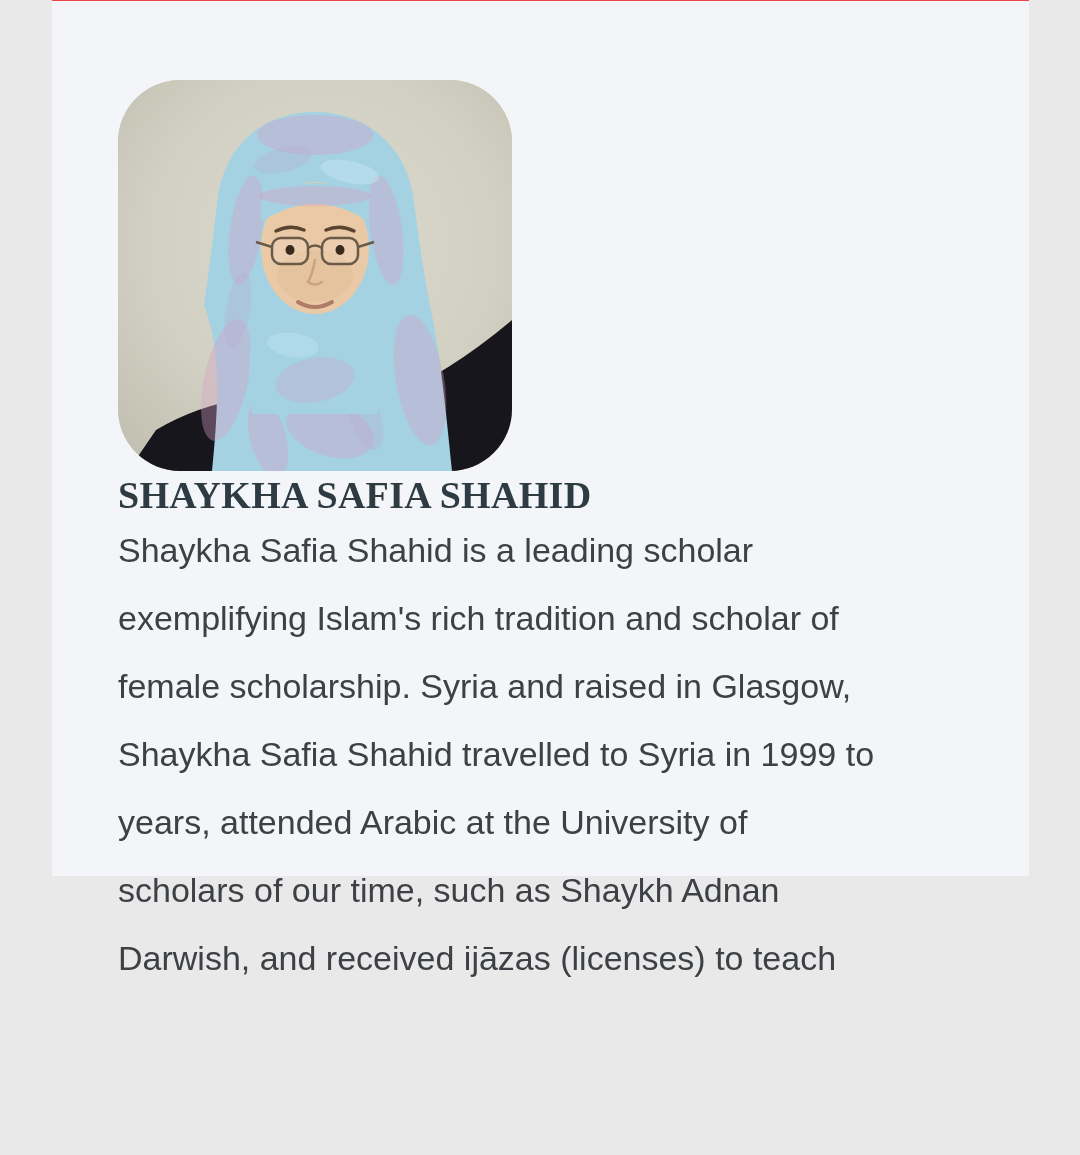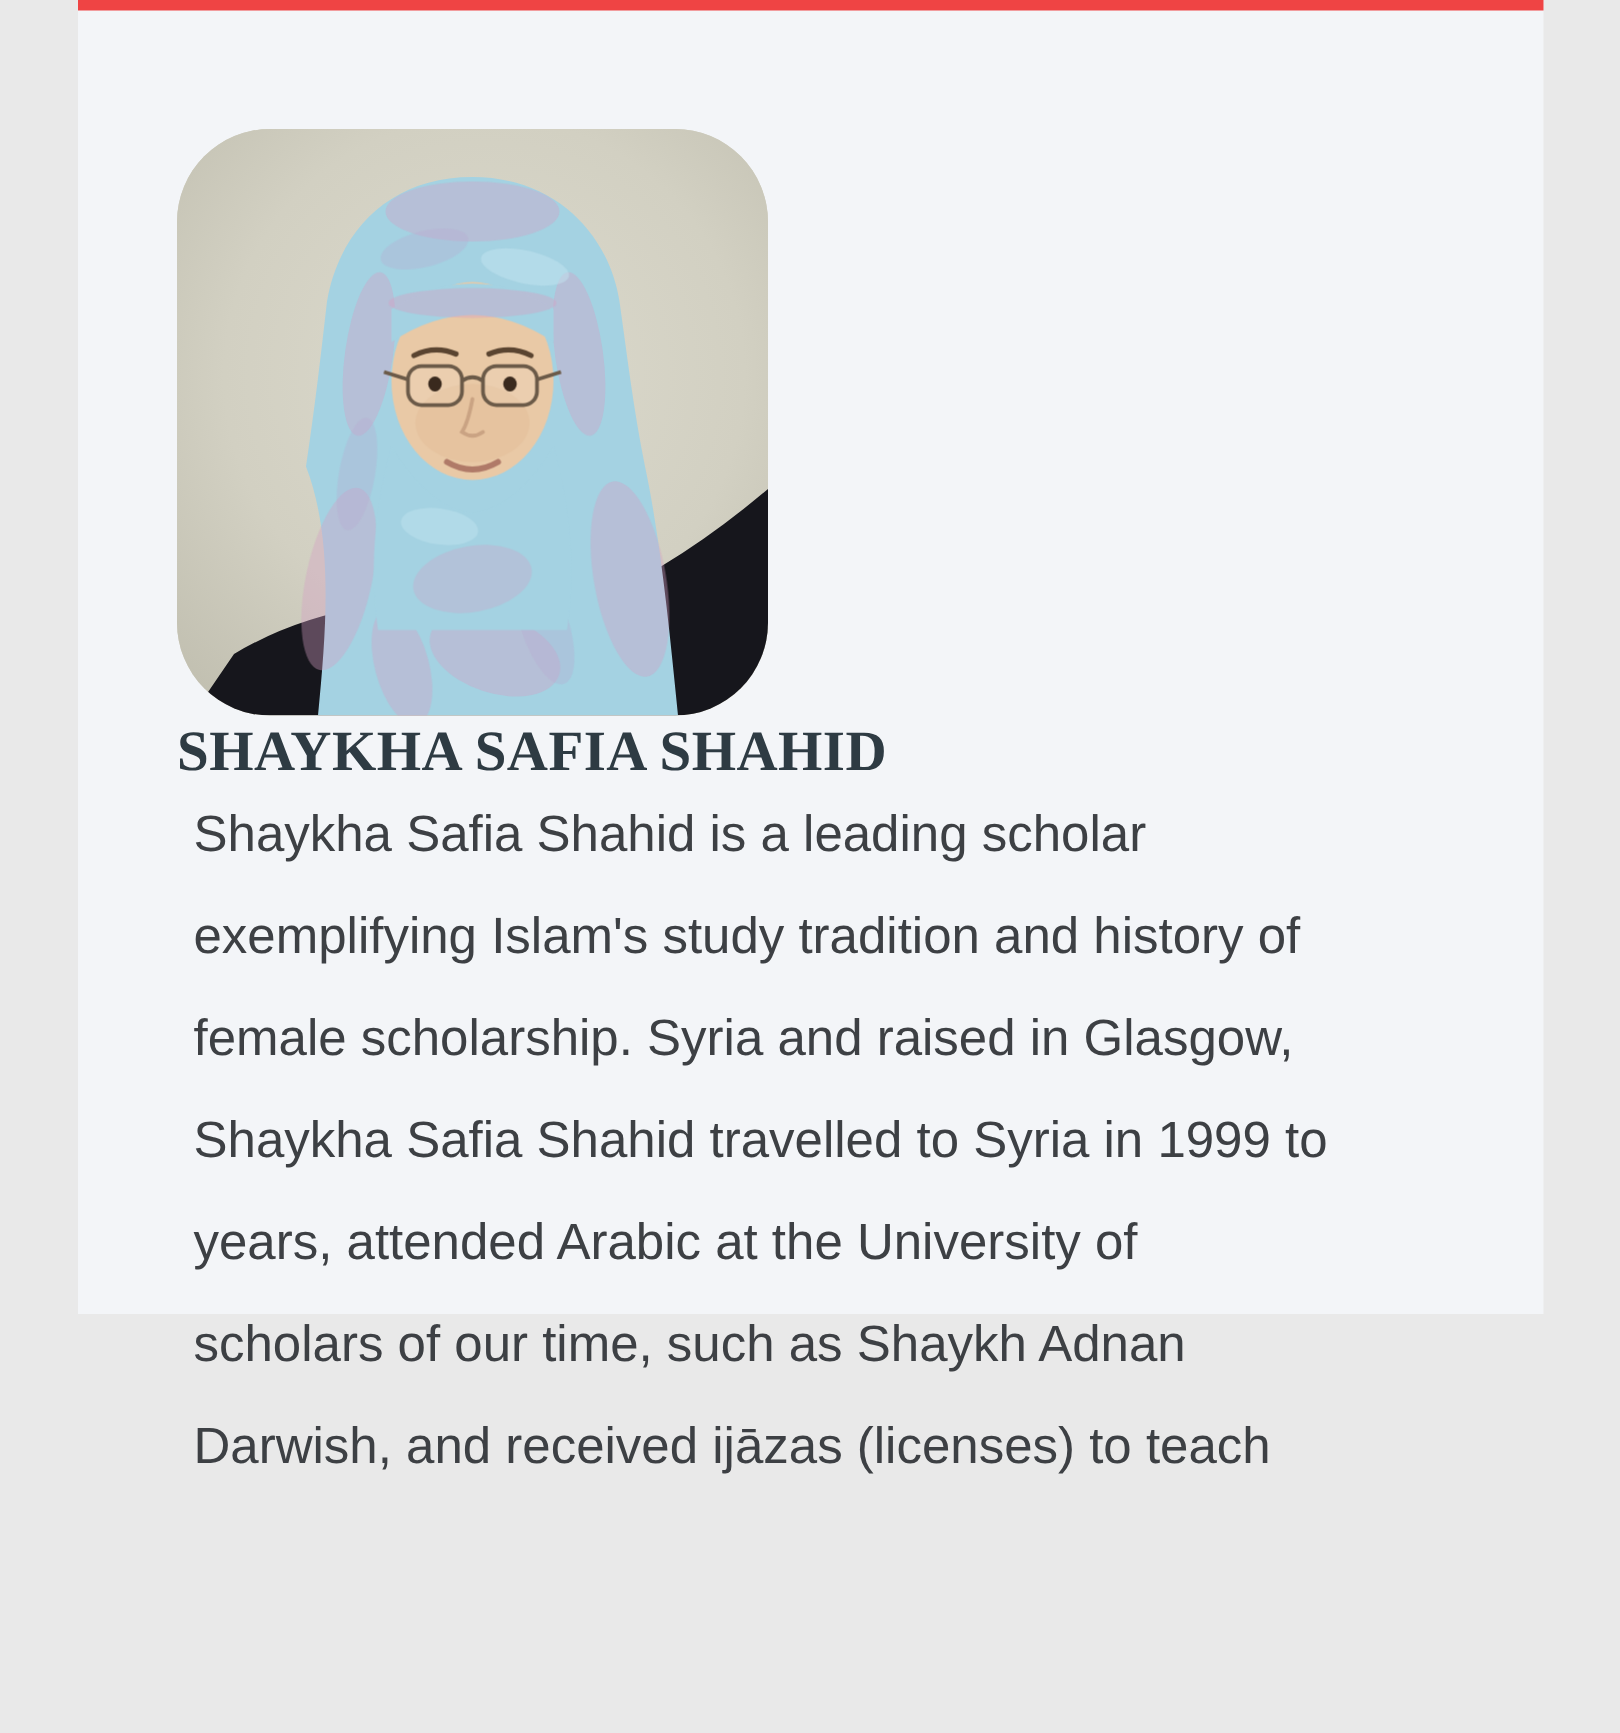--- a/index.html
+++ b/index.html
@@ -11,21 +11,21 @@
     background: #e9e9e9;
     font-family: "Liberation Sans", sans-serif;
   }
   .page {
     position: absolute;
     left: 52px;
     top: 0;
     width: 977px;
     height: 876px;
     background: #f3f5f8;
-    border-top: 7px solid #ef4444;
+    border-top: 1px solid #ef4444;
     box-sizing: border-box;
   }
   .inner {
     padding: 79px 0 0 66px;
   }
   .photo {
     width: 394px;
     height: 391px;
     border-radius: 62px;
     overflow: hidden;
@@ -44,21 +44,20 @@
   .bio {
     margin: 0;
     color: #3d4044;
     font-size: 34px;
     line-height: 68px;
     font-weight: 400;
   }
   .bio-line {
     white-space: nowrap;
     height: 68px;
-    margin-left: 11px;
   }
 </style>
 </head>
 <body>
 
 <div class="page">
   <div class="inner">
 
     <div class="photo">
       <svg viewBox="0 0 394 391" width="394" height="391" xmlns="http://www.w3.org/2000/svg">
@@ -133,21 +132,21 @@
                  C128,292 132,252 143,212 Z" fill="#a4d2e2"></path>
         <ellipse cx="197" cy="300" rx="40" ry="22" fill="#d49fc4" opacity="0.3" transform="rotate(-10 197 300)"></ellipse>
         <ellipse cx="175" cy="265" rx="26" ry="12" fill="#c2e4ef" opacity="0.45" transform="rotate(8 175 265)"></ellipse>
       </svg>
     </div>
 
     <h1 class="name">SHAYKHA SAFIA SHAHID</h1>
 
     <div class="bio">
       <div class="bio-line">Shaykha Safia Shahid is a leading scholar</div>
-      <div class="bio-line">exemplifying Islam's study tradition and history of</div>
+      <div class="bio-line">exemplifying Islam's rich tradition and scholar of</div>
       <div class="bio-line">female scholarship. Syria and raised in Glasgow,</div>
       <div class="bio-line">Shaykha Safia Shahid travelled to Syria in 1999 to</div>
       <div class="bio-line">years, attended Arabic at the University of</div>
       <div class="bio-line">scholars of our time, such as Shaykh Adnan</div>
       <div class="bio-line">Darwish, and received ijāzas (licenses) to teach</div>
     </div>
 
   </div>
 </div>
 

